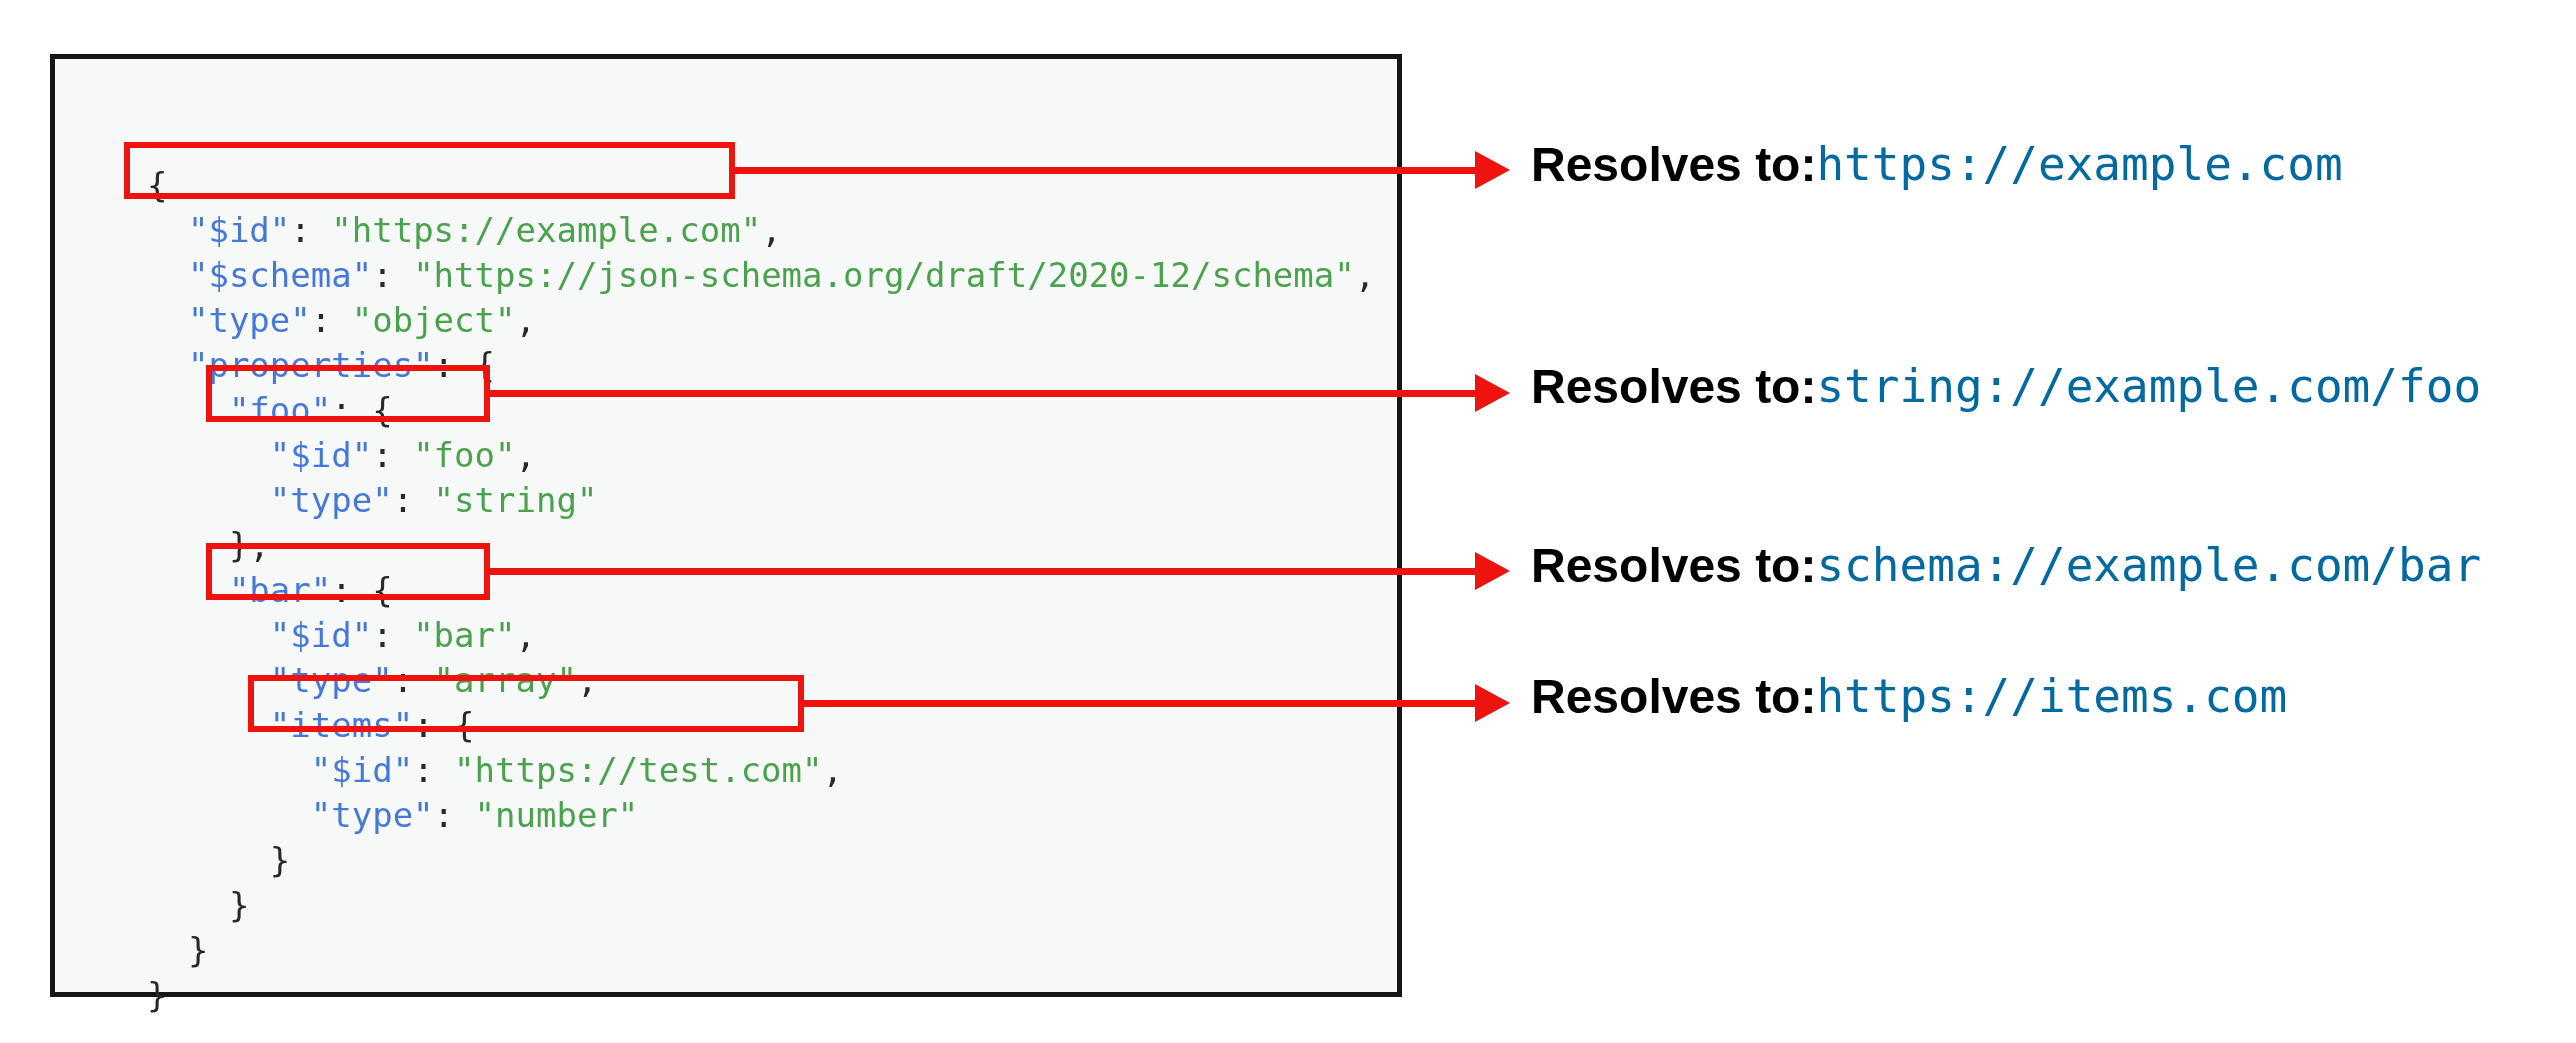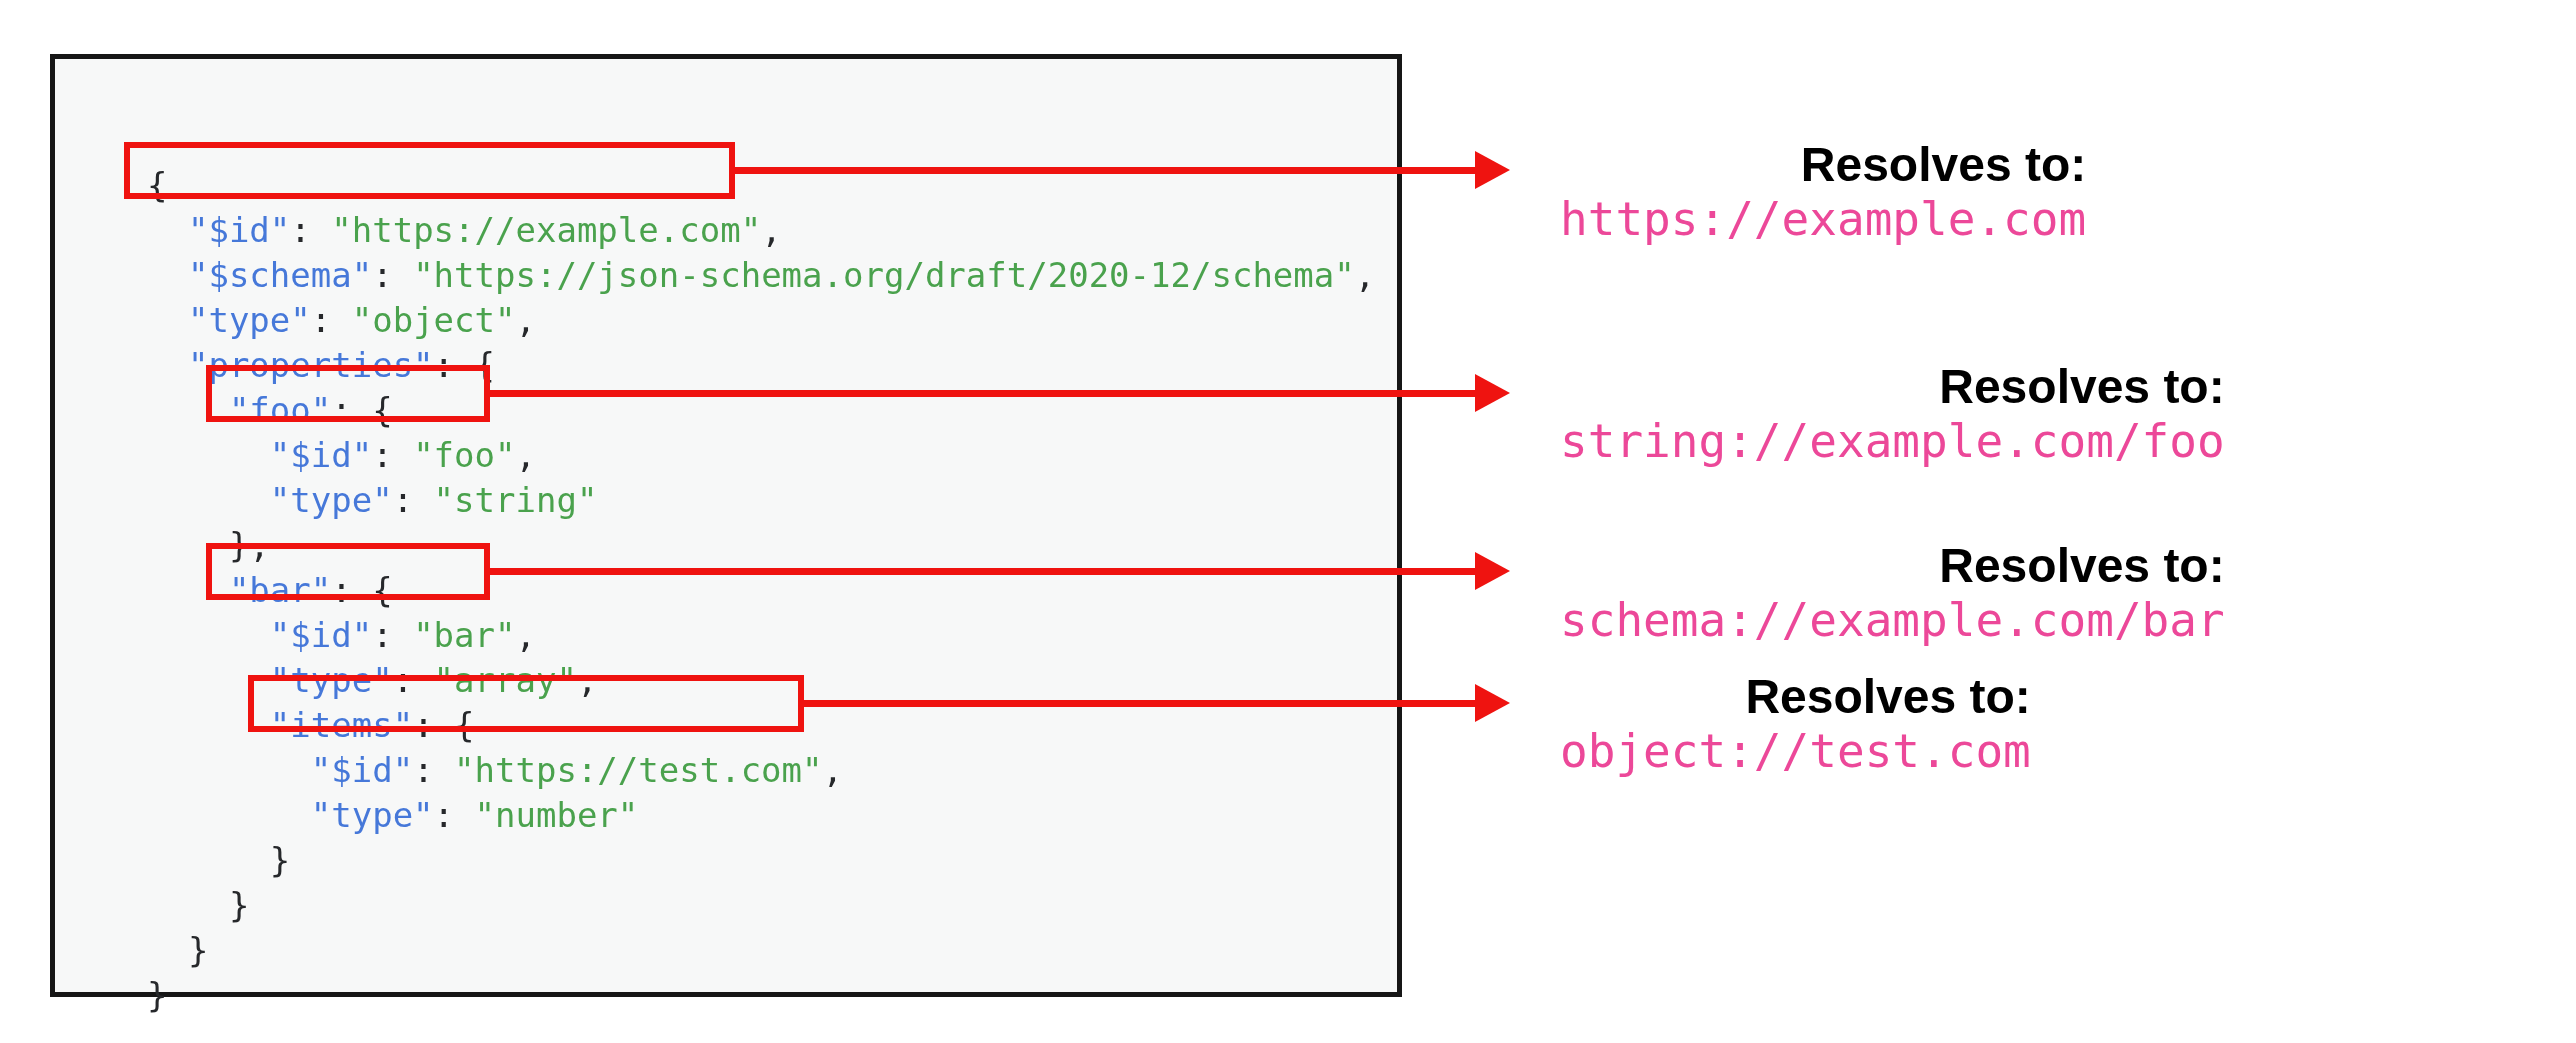--- a/index.html
+++ b/index.html
@@ -82,35 +82,34 @@
   .arrow-2 .shaft { width: 990px; }
   .arrow-3 .shaft { width: 990px; }
   .arrow-4 .shaft { width: 677px; }
 
   
   .note {
     position: absolute;
     left: 1531px;
     height: 68px;
     display: flex;
-    align-items: flex-end;
+    align-items: flex-start;
     white-space: pre;
-    flex-direction: column;
   }
   .note .lab {
     font-family: "Liberation Sans", sans-serif;
     font-weight: bold;
     font-size: 48px;
     color: #000000;
   }
   .note .val {
     font-family: "DejaVu Sans Mono", monospace;
     font-size: 46px;
-    color: #ec4899;
-    margin-left: 29px;
+    color: #0369a1;
+    margin-left: 0;
   }
   .note-1 { top: 137px; }
   .note-2 { top: 359px; }
   .note-3 { top: 538px; }
   .note-4 { top: 669px; }
 </style>
 </head>
 <body>
 
 <div class="canvas">
@@ -148,17 +147,17 @@
   <div class="note note-2">
     <span class="lab">Resolves to:</span>
     <span class="val">string://example.com/foo</span>
   </div>
   <div class="note note-3">
     <span class="lab">Resolves to:</span>
     <span class="val">schema://example.com/bar</span>
   </div>
   <div class="note note-4">
     <span class="lab">Resolves to:</span>
-    <span class="val">object://test.com</span>
+    <span class="val">https://items.com</span>
   </div>
 
 </div>
 
 
 </body></html>

